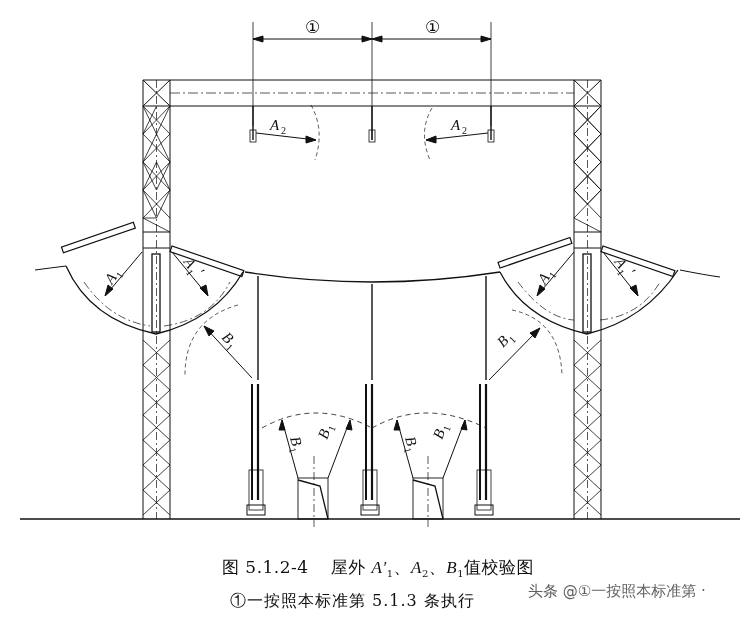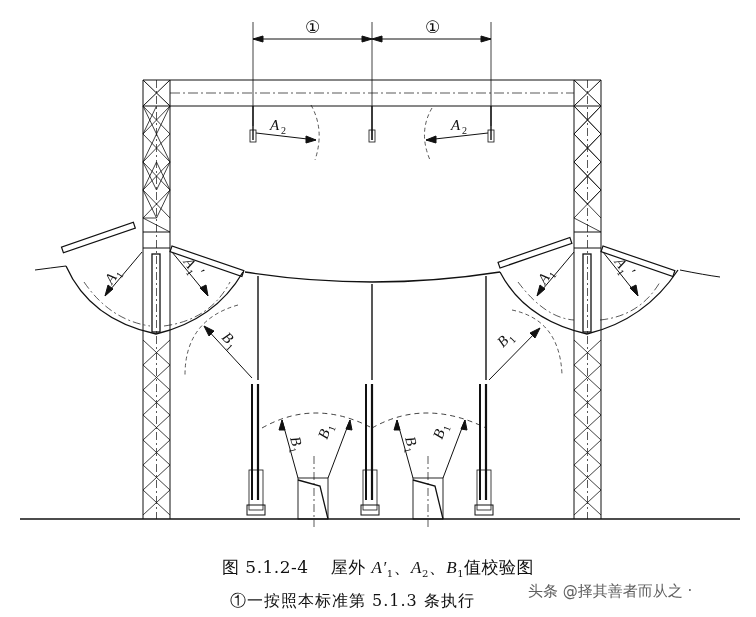--- a/index.html
+++ b/index.html
@@ -229,13 +229,13 @@
   </g>
 </svg>
 
 <div id="caption">
   <span class="num">图 5.1.2-4</span><span>屋外</span>
   <i>A′</i><sub>1</sub><span>、</span><i>A</i><sub>2</sub><span>、</span><i>B</i><sub>1</sub><span>值校验图</span>
 </div>
 
 <div id="note">①一按照本标准第 5.1.3 条执行</div>
 
-<div id="watermark">头条 @择其善者而从之 ·</div>
+<div id="watermark">头条 @①一按照本标准第 ·</div>
 
 </body></html>

